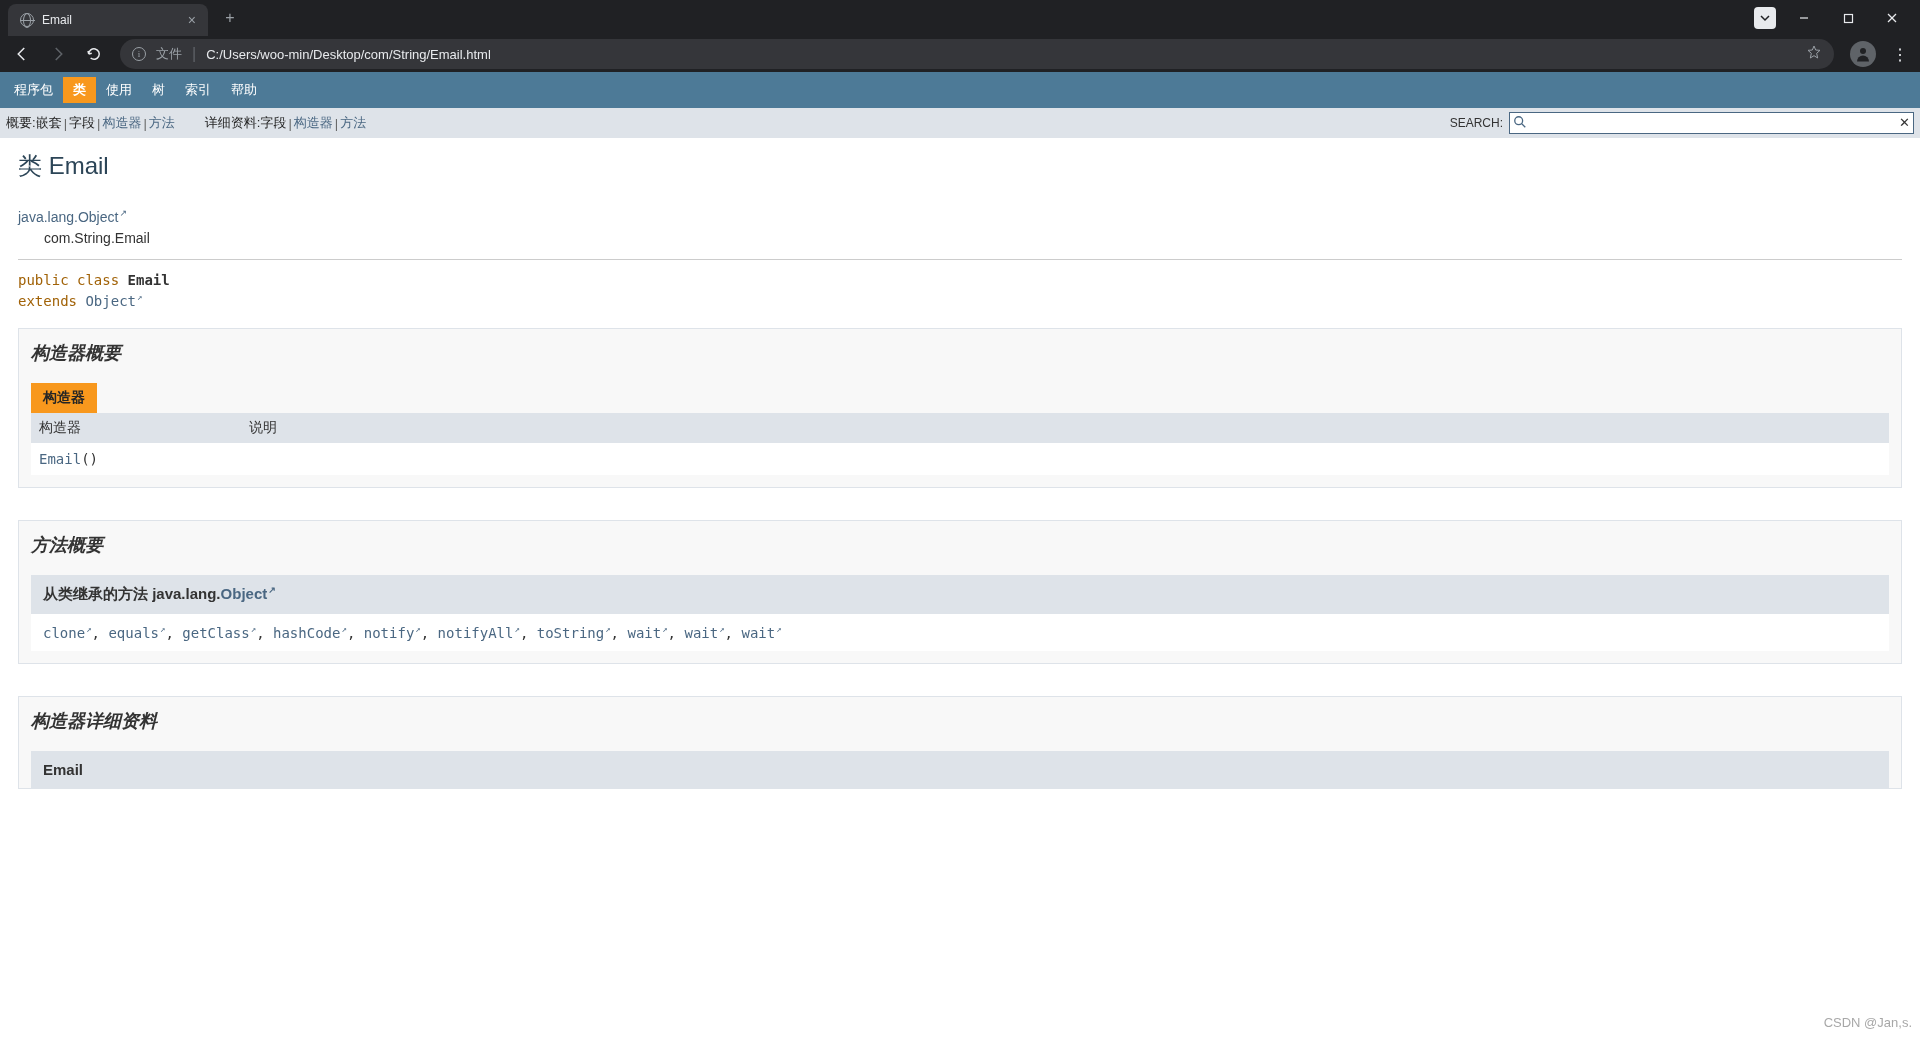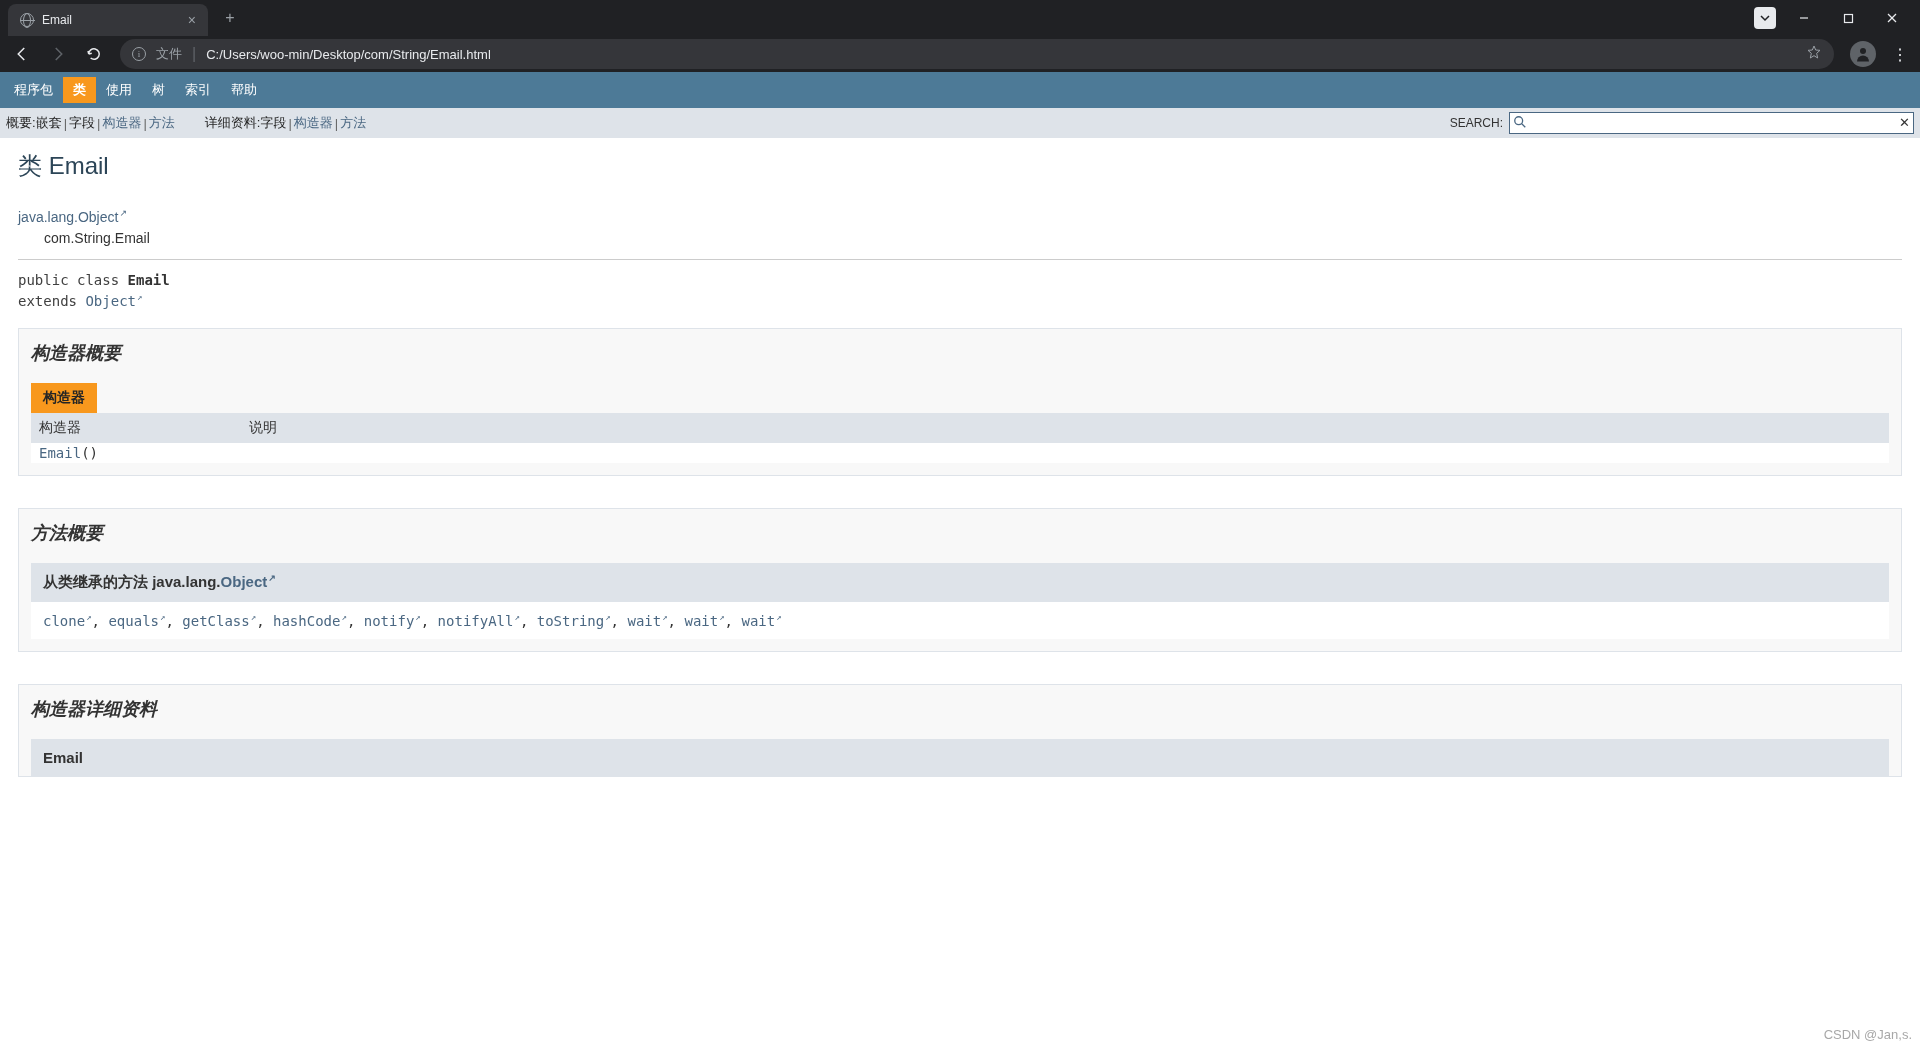--- a/index.html
+++ b/index.html
@@ -56,46 +56,46 @@
 .scroll-pane { height: calc(1050px - 36px - 36px - 36px - 30px); overflow-y: scroll; }
 .content { padding: 12px 18px 60px 18px; }
 .class-title { font-size: 24px; color: #2c4557; font-weight: normal; margin-bottom: 25px; }
 .inheritance { font-size: 14px; line-height: 1.5; margin-bottom: 10px; }
 .inheritance a { color: #4a6782; text-decoration: none; }
 .inheritance .child { margin-left: 26px; color: #333; }
 .ext-link::after { content: "↗"; font-size: 9px; vertical-align: super; color: inherit; margin-left: 1px; }
 hr.sep { border: none; border-top: 1px solid #ccc; margin: 4px 0 10px 0; }
 .signature { font-family: "Consolas", "DejaVu Sans Mono", monospace; font-size: 14px; line-height: 1.5; margin-bottom: 16px; }
 .signature a { color: #4a6782; text-decoration: none; }
-.signature .kw { color: #404040; text-align: right; }
+.signature .kw { color: #a16207; text-align: right; }
 .signature .name { font-weight: bold; }
 
 .section { border: 1px solid #dee3e9; background: #f8f8f8; padding: 12px; margin-bottom: 32px; }
 .section-title { font-size: 18px; font-style: italic; font-weight: bold; color: #333; margin-bottom: 18px; }
 .tab-strip { display: flex; gap: 3px; }
 .tab-btn { padding: 6px 12px; font-size: 14px; font-weight: bold; cursor: pointer; }
 .tab-btn.active { background: #f8981d; color: #252525; }
 .tab-btn.inactive { background: #4d7a97; color: #fff; }
 .summary-table { width: 100%; border-collapse: collapse; font-size: 14px; }
 .summary-table th { background: #dee3e9; text-align: left; padding: 6px 8px; font-weight: normal; color: #333; }
-.summary-table td { background: #fff; padding: 2px 8px; }
+.summary-table td { background: #fff; padding: 8px 8px; }
 .mono { font-family: "Consolas", "DejaVu Sans Mono", monospace; }
 .link { color: #4a6782; text-decoration: none; }
 .col-modifier { width: 140px; }
 .col-method { width: 210px; }
 
 .inherited-block { background: #dee3e9; padding: 10px 12px; margin-top: 10px; }
 .inherited-title { font-size: 15px; font-weight: bold; color: #333; }
 .inherited-title a { color: #4a6782; text-decoration: none; }
 .inherited-methods { background: #fff; padding: 10px 12px; font-family: "Consolas", monospace; font-size: 14px; }
 .inherited-methods a { color: #4a6782; text-decoration: none; }
 
 .detail-name { font-size: 15px; font-weight: bold; padding: 10px 12px; background: #dee3e9; }
 
-.watermark { position: fixed; right: 8px; bottom: 8px; font-size: 13px; color: rgba(120,120,120,0.65); font-family: Arial; pointer-events: none; }
+.watermark { position: fixed; right: 8px; bottom: 20px; font-size: 13px; color: rgba(120,120,120,0.65); font-family: Arial; pointer-events: none; }
 
 
 .scroll-pane::-webkit-scrollbar { width: 14px; }
 .scroll-pane::-webkit-scrollbar-track { background: #f1f1f1; }
 .scroll-pane::-webkit-scrollbar-thumb { background: #c1c1c1; border-radius: 2px; }
 </style>
 </head>
 <body>
 
 <div class="browser-chrome">

